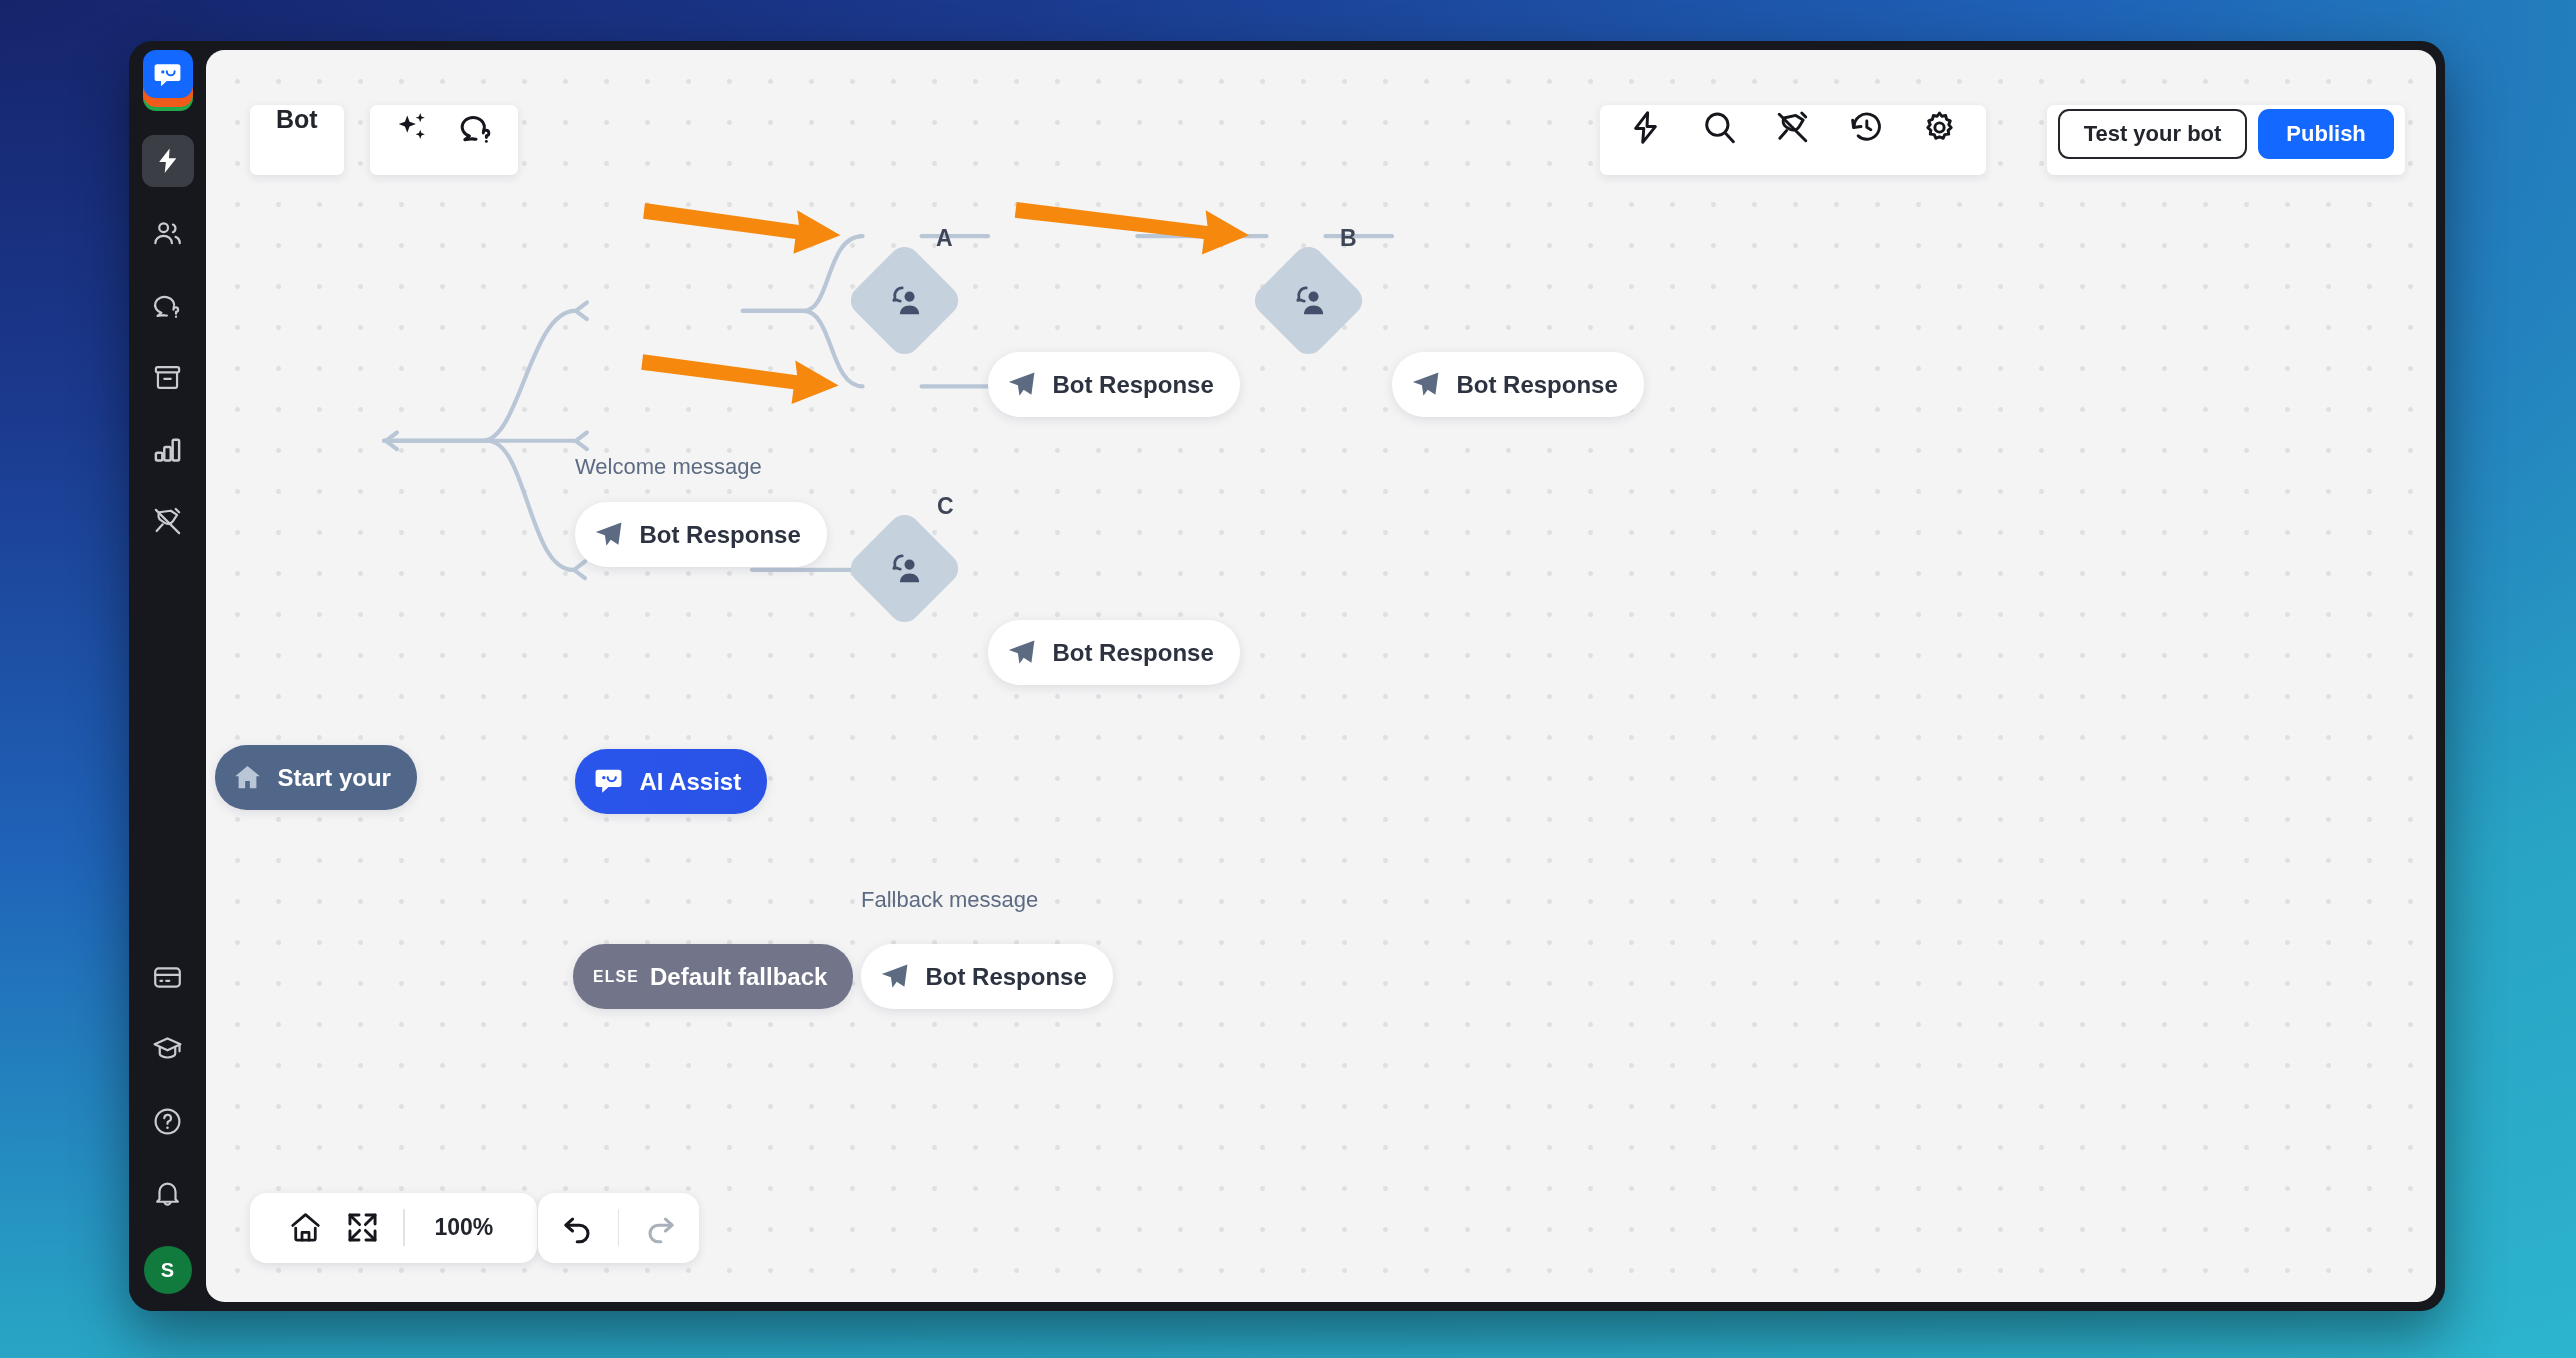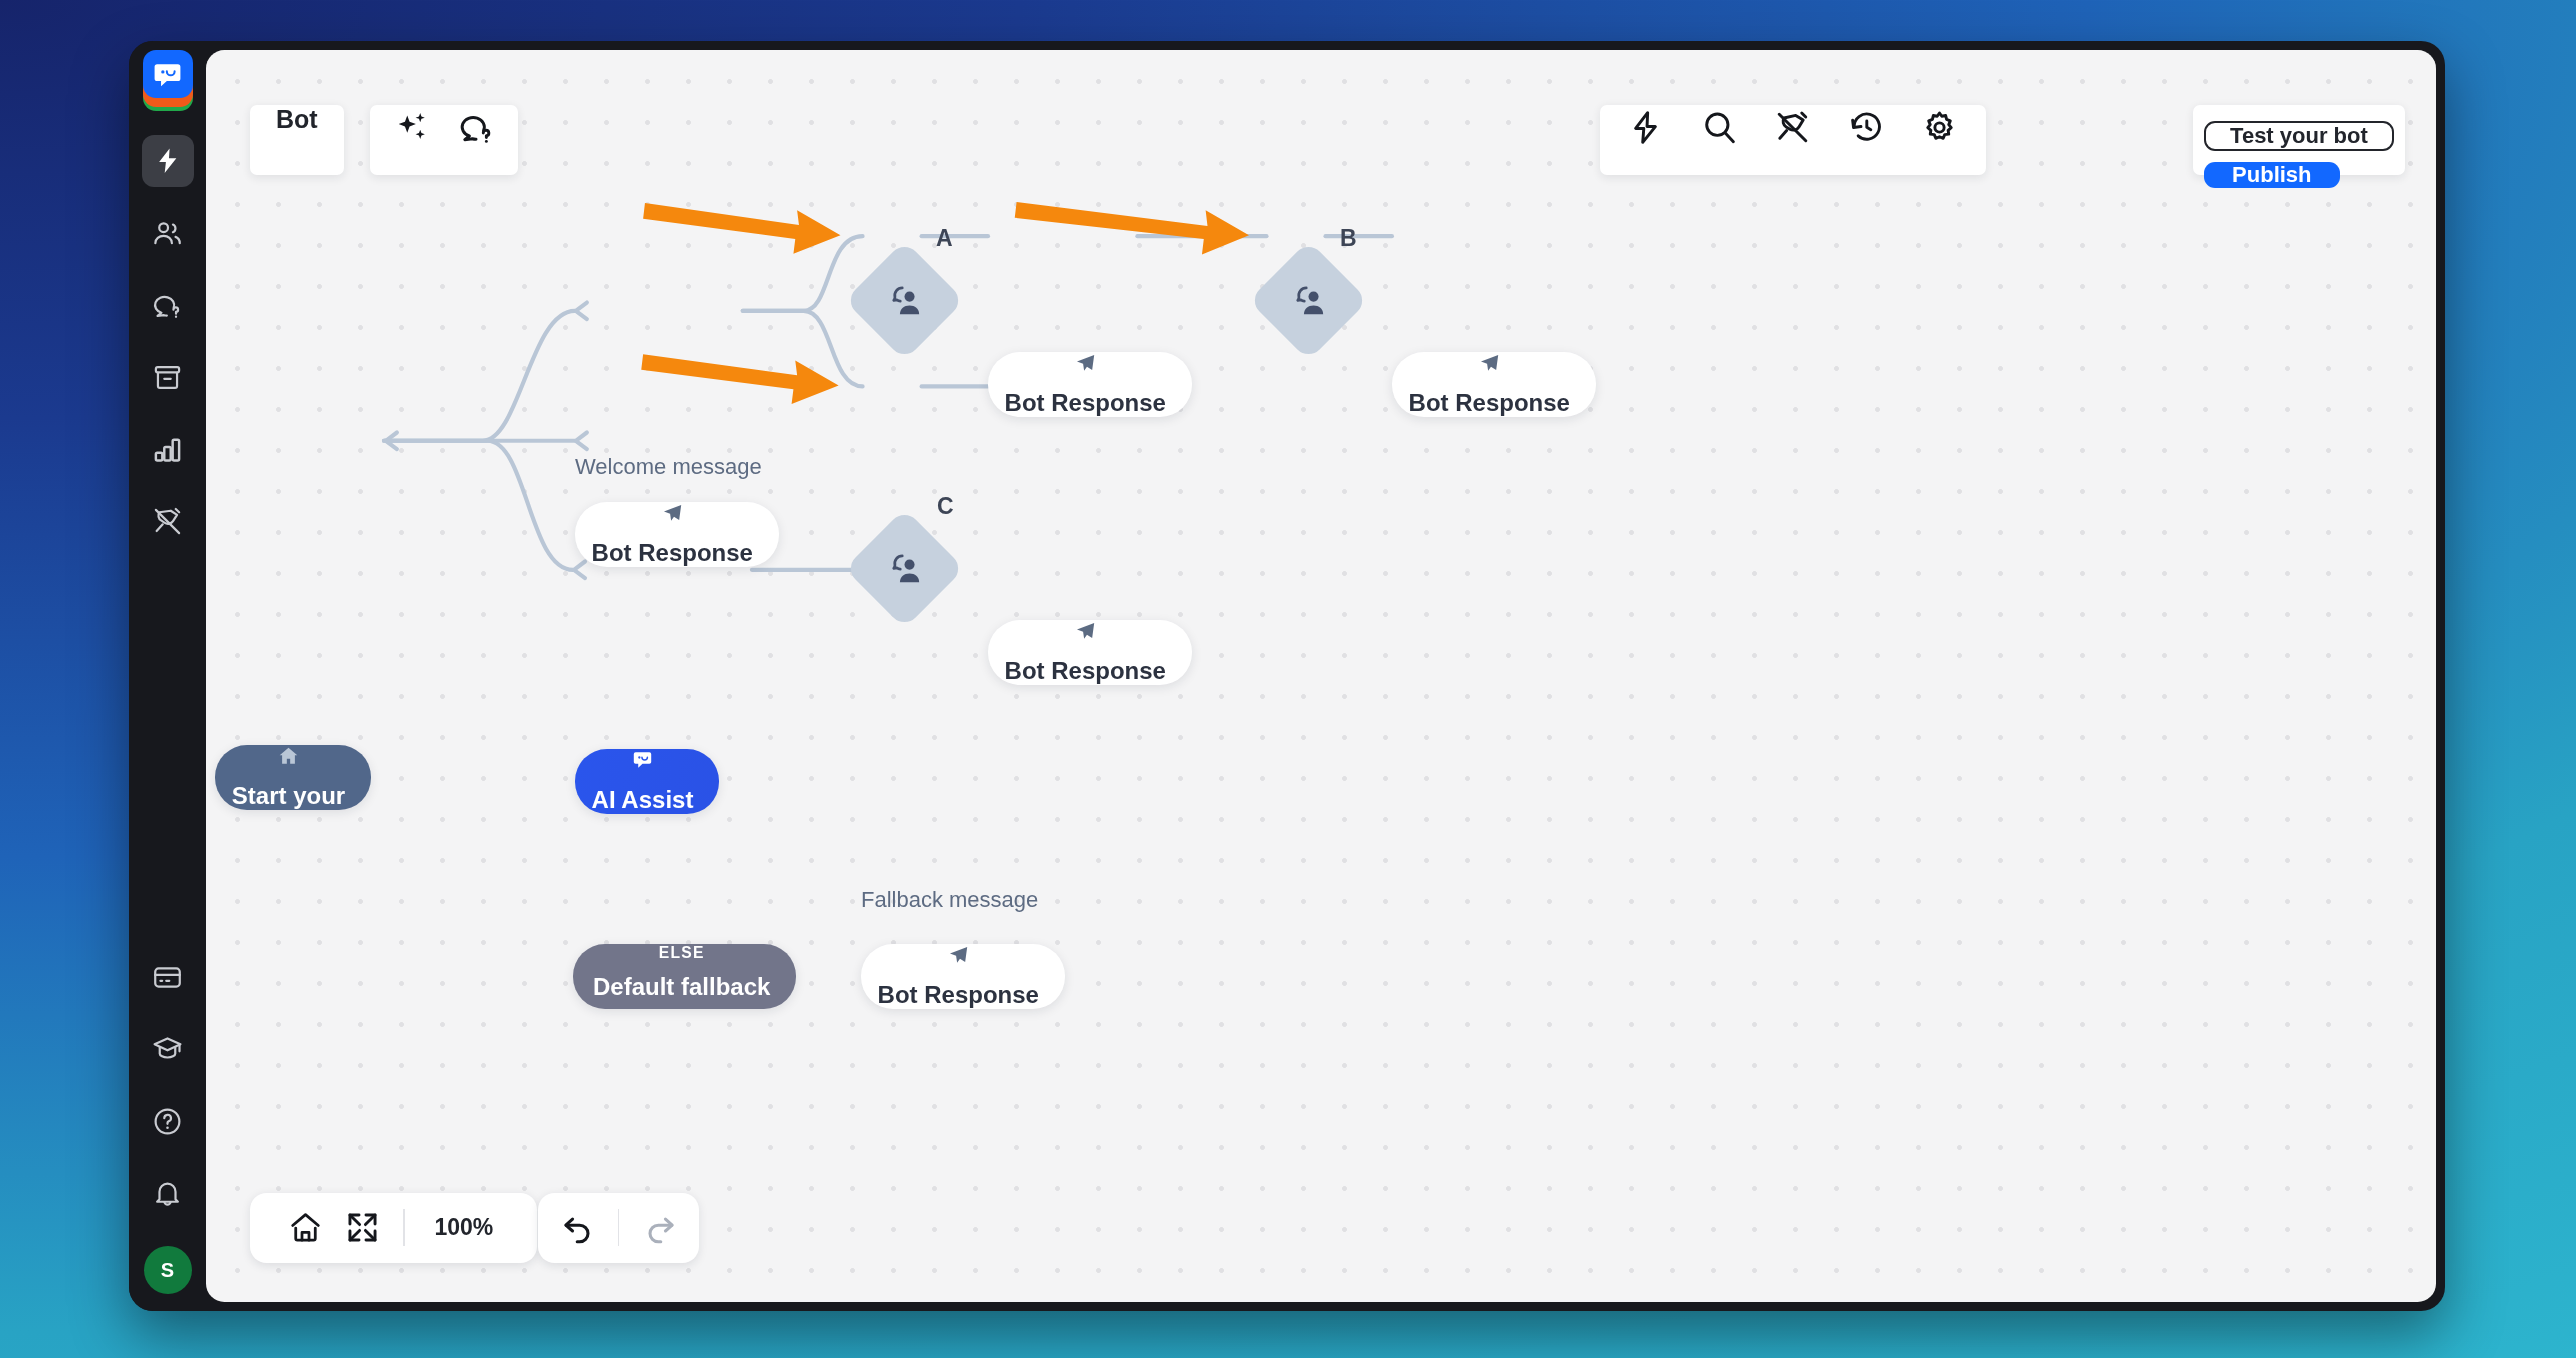--- a/index.html
+++ b/index.html
@@ -66,21 +66,21 @@
     display:flex; align-items:flex-start;
   }
   #crumb-bot{ left:44px; top:55px; height:70px; padding:0 26px;
     font-size:25px; font-weight:700; color:#22252c; justify-content:center;}
   #crumb-tools{ left:164px; top:55px; height:70px; padding:0 20px; gap:20px; }
   .crumb-btn{ width:44px;height:44px;display:flex;align-items:center;justify-content:center;cursor:pointer;}
 
   #toolbar-icons{ right:450px; top:55px; height:70px; padding:0 24px; gap:29.5px; }
   .tb-btn{ width:44px;height:44px;display:flex;align-items:center;justify-content:center;cursor:pointer;}
 
-  #toolbar-actions{ right:31px; top:55px; height:70px; padding:16px 11px; gap:11px;flex-direction:column; }
+  #toolbar-actions{ right:31px; top:55px; height:70px; padding:4px 11px; gap:11px; }
   #btn-test{
     height:50px; padding:0 24px; border-radius:11px;
     border:2.3px solid #23252b; background:#fff;
     font-size:22px; font-weight:600; color:#22252c; cursor:pointer;
     display:flex; align-items:center; font-family:"Liberation Sans", sans-serif;
   }
   #btn-publish{
     height:50px; padding:0 28px; border-radius:11px; border:none;
     background:#1268ff; color:#fff; font-size:22px; font-weight:700;
     cursor:pointer; display:flex; align-items:center;
@@ -89,21 +89,20 @@
 
   
   #edges{ position:absolute; left:0; top:0; width:100%; height:100%; pointer-events:none; }
 
   
   .node{
     position:absolute; display:flex; align-items:center;
     height:65px; border-radius:32px; padding:0 26px 0 16.6px; gap:14.8px;
     font-size:24px; font-weight:700; white-space:nowrap; cursor:pointer;
     box-shadow:0 2.8px 11px rgba(18,28,45,.10);
-    flex-direction:column;
   }
   .node.white{ background:#fff; color:#2c3240; }
   .node.start{ background:#51678a; color:#fff; }
   .node.ai{ background:#2a55ec; color:#fff;
             background-image:linear-gradient(100deg,#2a55ec 0%,#2a52e6 100%); }
   .node.fallback{ background:#72758a; color:#fff; padding-left:20px; gap:11px; }
   .tag-else{ font-size:15.7px; font-weight:700; letter-spacing:.08em; color:#ffffff; }
 
   .node-label{
     position:absolute; font-size:22px; color:#5d6b82; font-weight:400;

